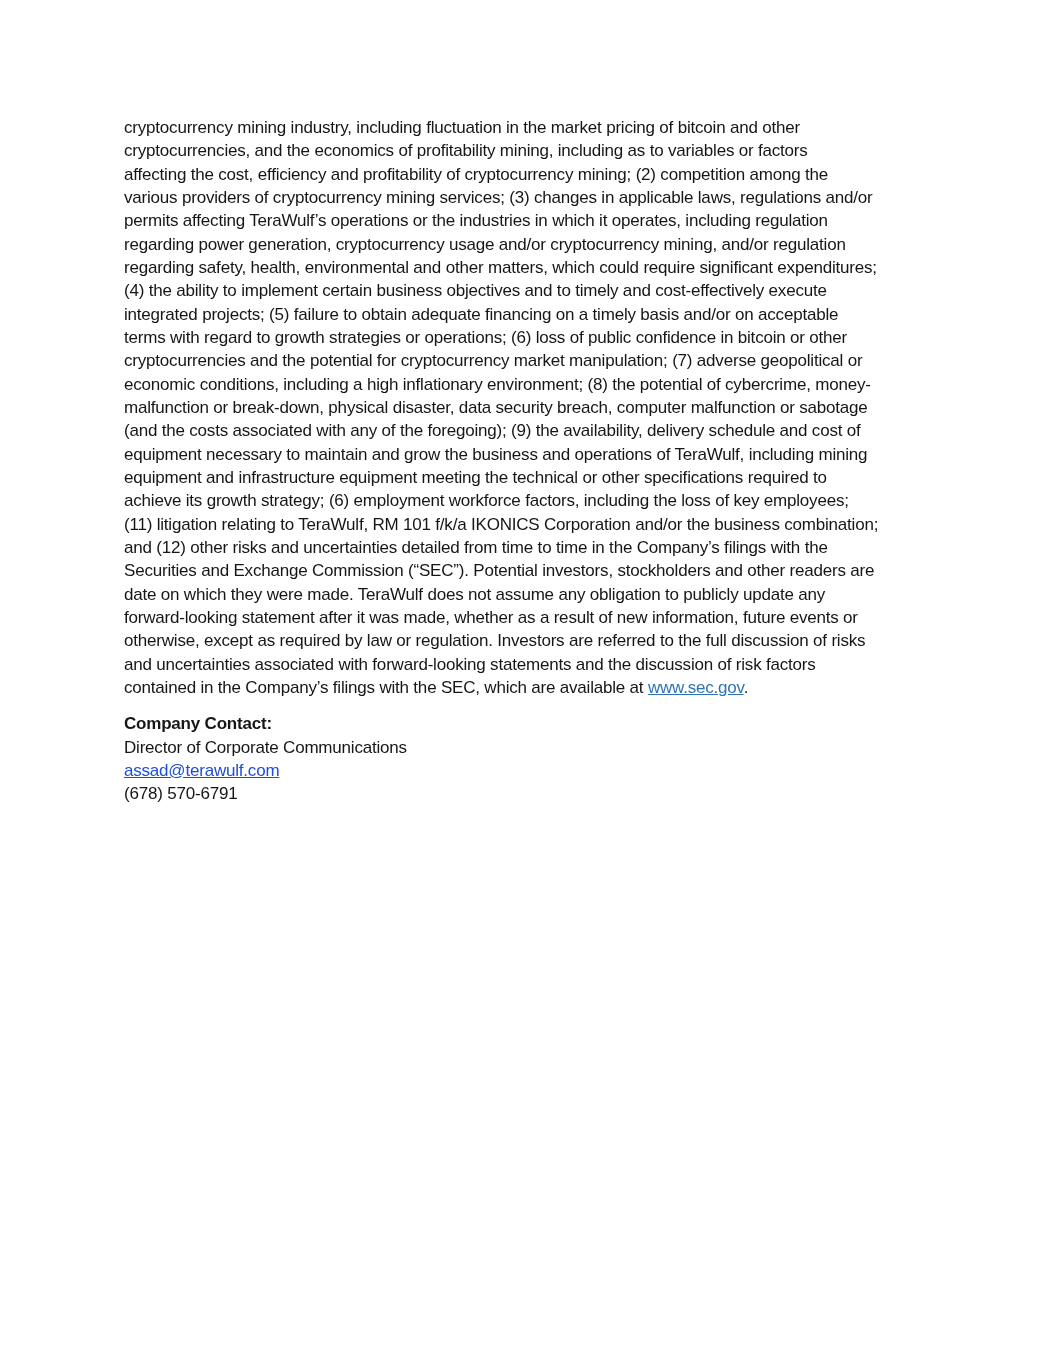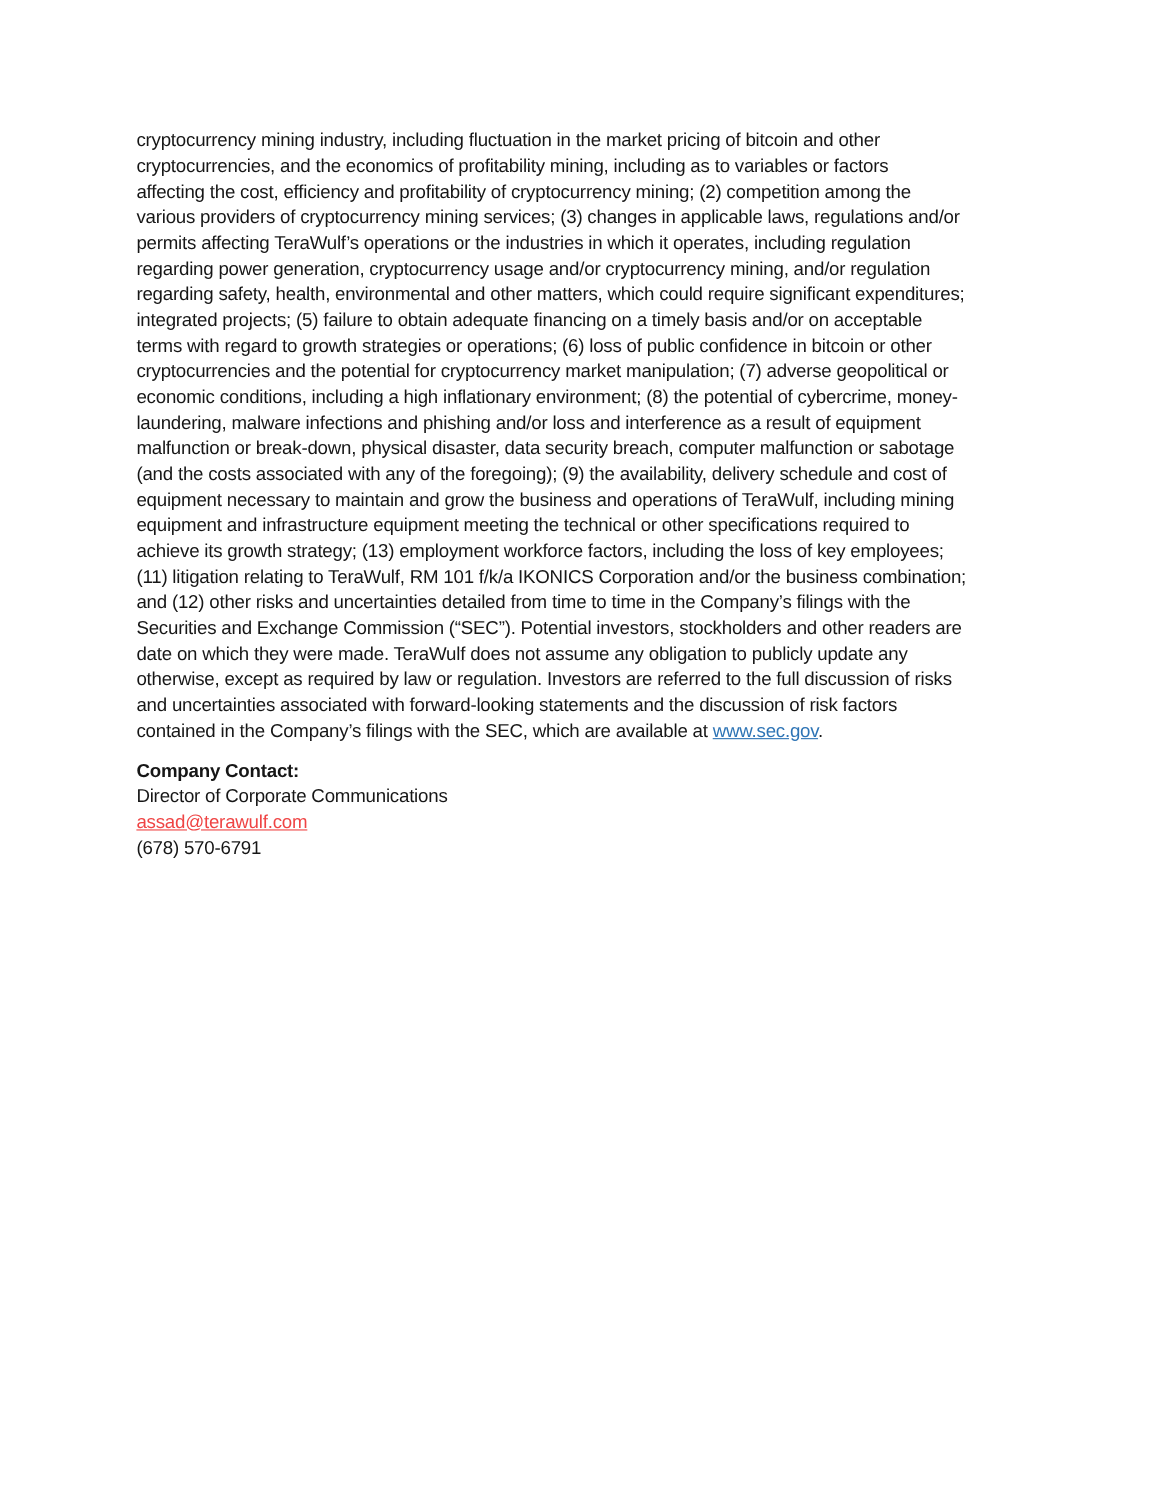--- a/index.html
+++ b/index.html
@@ -37,42 +37,43 @@
   <div class="content">
 
     <div id="paragraph">
         <div class="line">cryptocurrency mining industry, including fluctuation in the market pricing of bitcoin and other</div>
         <div class="line">cryptocurrencies, and the economics of profitability mining, including as to variables or factors</div>
         <div class="line">affecting the cost, efficiency and profitability of cryptocurrency mining; (2) competition among the</div>
         <div class="line">various providers of cryptocurrency mining services; (3) changes in applicable laws, regulations and/or</div>
         <div class="line">permits affecting TeraWulf’s operations or the industries in which it operates, including regulation</div>
         <div class="line">regarding power generation, cryptocurrency usage and/or cryptocurrency mining, and/or regulation</div>
         <div class="line">regarding safety, health, environmental and other matters, which could require significant expenditures;</div>
+        <div class="line">(4) the ability to implement certain business objectives and to timely and cost-effectively execute</div>
         <div class="line">integrated projects; (5) failure to obtain adequate financing on a timely basis and/or on acceptable</div>
         <div class="line">terms with regard to growth strategies or operations; (6) loss of public confidence in bitcoin or other</div>
         <div class="line">cryptocurrencies and the potential for cryptocurrency market manipulation; (7) adverse geopolitical or</div>
         <div class="line">economic conditions, including a high inflationary environment; (8) the potential of cybercrime, money-</div>
-        <div class="line">laundering, malware infections and phishing and/or loss and interference as a result of equipment</div>
         <div class="line">malfunction or break-down, physical disaster, data security breach, computer malfunction or sabotage</div>
         <div class="line">(and the costs associated with any of the foregoing); (9) the availability, delivery schedule and cost of</div>
         <div class="line">equipment necessary to maintain and grow the business and operations of TeraWulf, including mining</div>
         <div class="line">equipment and infrastructure equipment meeting the technical or other specifications required to</div>
-        <div class="line">achieve its growth strategy; (13) employment workforce factors, including the loss of key employees;</div>
+        <div class="line">achieve its growth strategy; (6) employment workforce factors, including the loss of key employees;</div>
         <div class="line">(11) litigation relating to TeraWulf, RM 101 f/k/a IKONICS Corporation and/or the business combination;</div>
         <div class="line">and (12) other risks and uncertainties detailed from time to time in the Company’s filings with the</div>
         <div class="line">Securities and Exchange Commission (“SEC”). Potential investors, stockholders and other readers are</div>
         <div class="line">date on which they were made. TeraWulf does not assume any obligation to publicly update any</div>
+        <div class="line">forward-looking statement after it was made, whether as a result of new information, future events or</div>
         <div class="line">otherwise, except as required by law or regulation. Investors are referred to the full discussion of risks</div>
         <div class="line">and uncertainties associated with forward-looking statements and the discussion of risk factors</div>
         <div class="line"><span>contained in the Company’s filings with the SEC, which are available at </span><a class="link" style="color: rgb(46, 116, 181);">www.sec.gov</a><span>.</span></div>
       </div>
 
     <div class="contact">
       <div class="line contact-heading">Company Contact:</div>
       <div class="line">Director of Corporate Communications</div>
       <div class="line">
-        <a class="link" style="color: #ef4444;">assad@terawulf.com</a>
+        <a class="link" style="color: #1d4ed8;">assad@terawulf.com</a>
       </div>
       <div class="line">(678) 570-6791</div>
     </div>
 
   </div>
 </div>
 
 </body></html>

